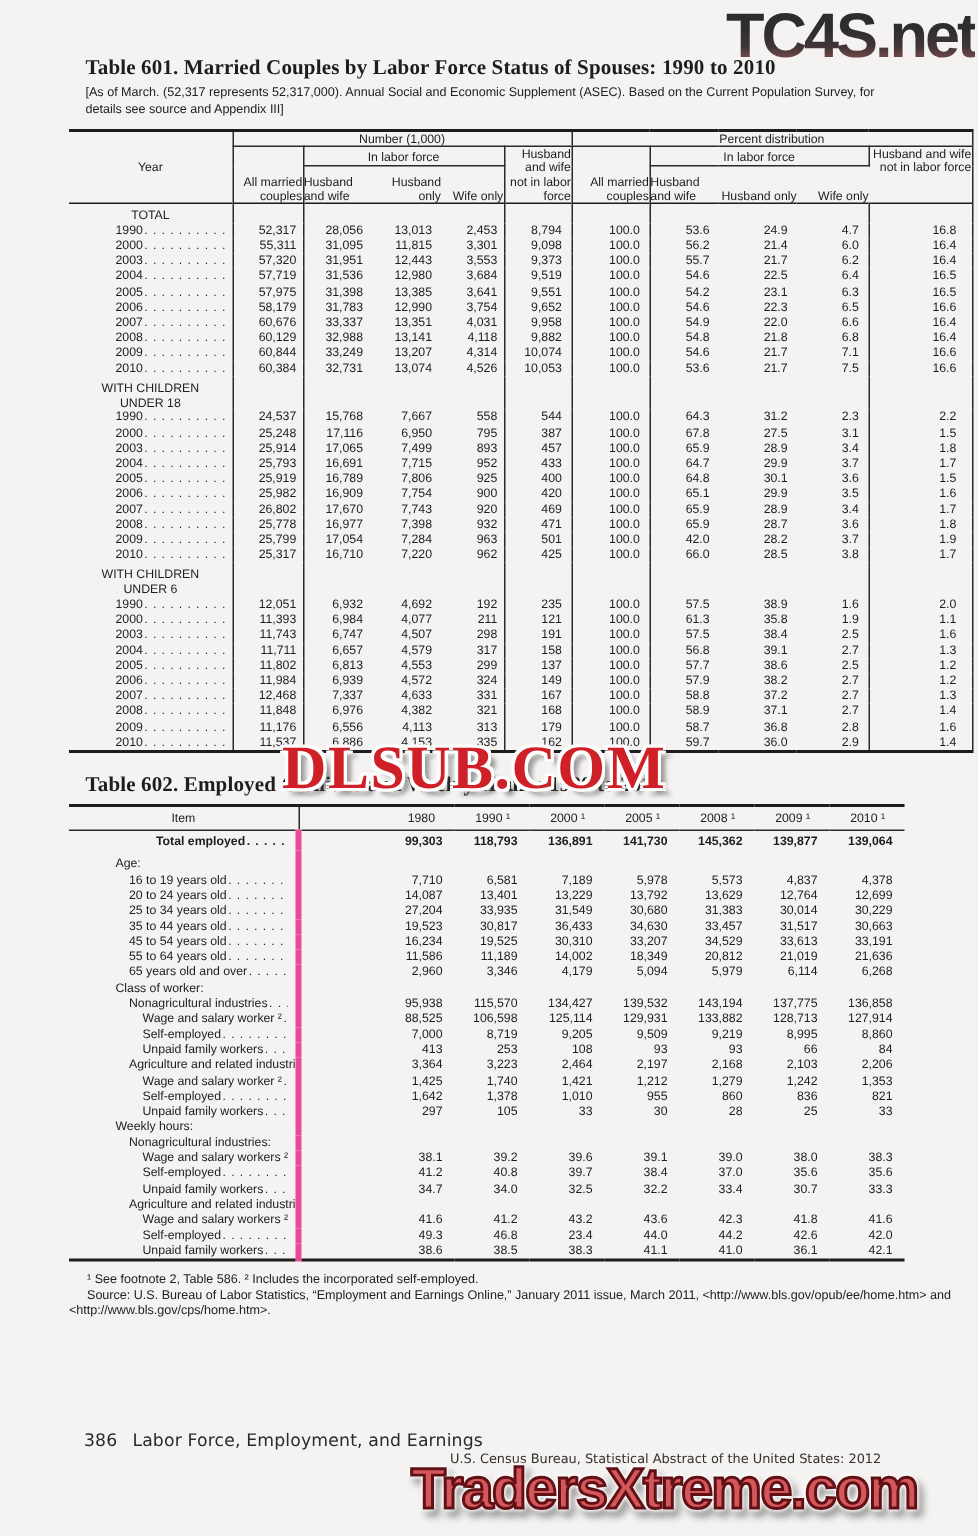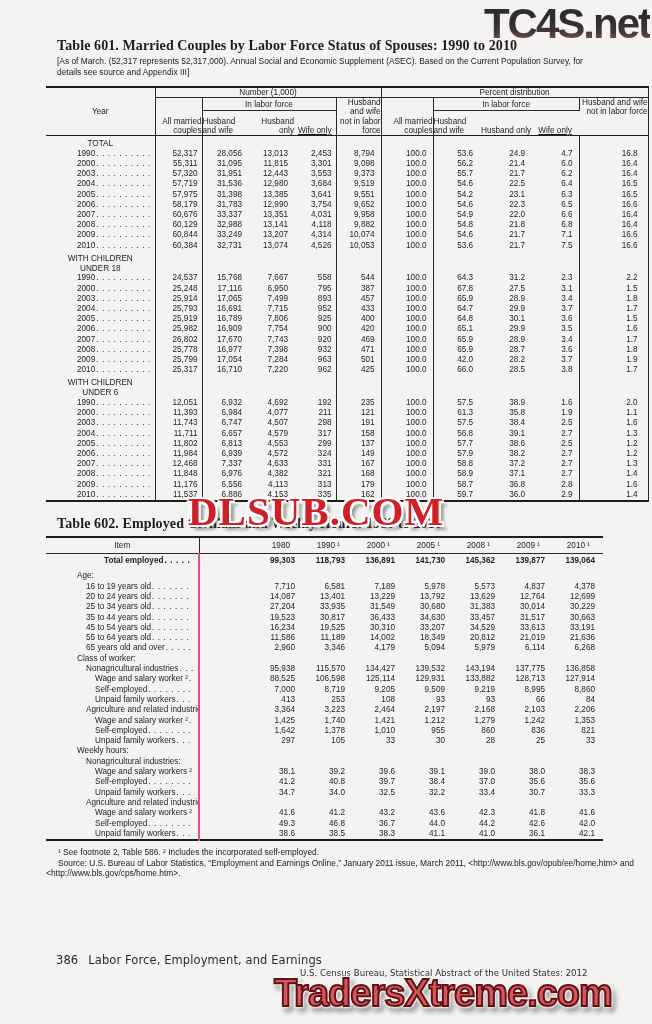--- a/index.html
+++ b/index.html
@@ -26,42 +26,42 @@
   .t601 thead{border-bottom:1.5px solid #1d1d1d;}
   .t601 th{font-weight:normal;font-size:8.2px;line-height:9.2px;padding:0;}
   .h-year{vertical-align:middle;text-align:center;border-right:1px solid #2a2a2a;}
   .h-group{text-align:center;vertical-align:middle;border-bottom:1px solid #2a2a2a;padding:2px 0 3px;}
   .h-group.bl{border-left:1px solid #2a2a2a;}
   .h-all{vertical-align:bottom;text-align:right;padding:0 4px 1px 0;border-right:1px solid #2a2a2a;}
   .h-ilf{text-align:center;vertical-align:middle;border-bottom:1px solid #2a2a2a;border-right:1px solid #2a2a2a;padding:1px 0 2px;}
   .h-nlf{vertical-align:top;text-align:right;padding:1px 4px 0 0;border-right:1px solid #2a2a2a;}
   .h-hw{vertical-align:bottom;text-align:left;padding:0 0 1px 2px;}
   .h-ho{vertical-align:bottom;text-align:right;padding:0 3px 1px 0;}
-  .h-wo{vertical-align:bottom;padding:0 3px 1px 0;border-right:1px solid #2a2a2a;text-decoration:underline;}
+  .h-wo{vertical-align:bottom;text-align:right;padding:0 3px 1px 0;border-right:1px solid #2a2a2a;}
   .t601 tbody td{line-height:10.2px;padding:0;vertical-align:bottom;}
   .c-year{border-right:1px solid #2a2a2a;}
   .c-all,.c-wo,.c-nlf,.c-pall,.c-pwo,.c-pnlf{border-right:1px solid #2a2a2a;}
   .num{text-align:right;padding-right:6px !important;}
   td.c-all{padding-right:4px !important;}
   td.c-wo{padding-right:4px !important;}
   td.c-pnlf{padding-right:10px !important;}
   .sec-label{text-align:center;white-space:pre-line;padding-top:3px !important;line-height:9.8px !important;vertical-align:bottom;}
   
   .lead{display:flex;align-items:baseline;overflow:hidden;padding:0 5px 0 3px;}
   .lead .lbl{white-space:nowrap;margin-left:28px;}
   .lead .dots{flex:1;white-space:nowrap;overflow:hidden;margin-left:1px;}
   .lead .dots::after{content:". . . . . . . . . . . . . . . . . . . . . . . . . . . . . . . . . . . . . . . . . . . . . . . .";letter-spacing:.6px;}
   
   .t602{width:557px;margin-top:5px;font-size:8.2px;
         border-top:2px solid #1d1d1d;border-bottom:2px solid #1d1d1d;}
   .t602 th{font-weight:normal;font-size:8.2px;padding:3px 0 3px;border-bottom:1px solid #2a2a2a;}
   .t602 .h-item{text-align:center;border-right:1px solid #2a2a2a;}
   .t602 .h-col{text-align:right;padding-right:13px;}
   .t602 tbody td{line-height:10.3px;padding:0;vertical-align:bottom;}
-  .t602 td.item{border-right:2px solid #ec4899;}
+  .t602 td.item{border-right:4px solid #ec4899;}
   .t602 td.vnum{text-align:right;padding-right:8px;}
   .t602 tr.bold td{font-weight:bold;}
   .t602 tr.bold td{padding-top:2px;padding-bottom:1px;}
   .t602 tr.gap td{padding-top:4px;}
   
   .src{font-size:8.4px;line-height:10.4px;margin:5px 0 0 0;width:596px;text-indent:12px;color:#222;}
   .fnotes{margin-top:6px;}
   .fnotes p{margin:0;}
   .gap602{margin-top:14px;}
   
@@ -1092,21 +1092,21 @@
         </tr>
         <tr>
           <td class="item">
             <span class="lead">
               <span class="lbl" style="padding-left: 18px;">Self-employed</span>
               <span class="dots"></span>
             </span>
           </td>
           <td class="vnum">49.3</td>
           <td class="vnum">46.8</td>
-          <td class="vnum">36.7</td>
+          <td class="vnum">23.4</td>
           <td class="vnum">44.0</td>
           <td class="vnum">44.2</td>
           <td class="vnum">42.6</td>
           <td class="vnum">42.0</td>
         </tr>
         <tr>
           <td class="item">
             <span class="lead">
               <span class="lbl" style="padding-left: 18px;">Unpaid family workers</span>
               <span class="dots"></span>

